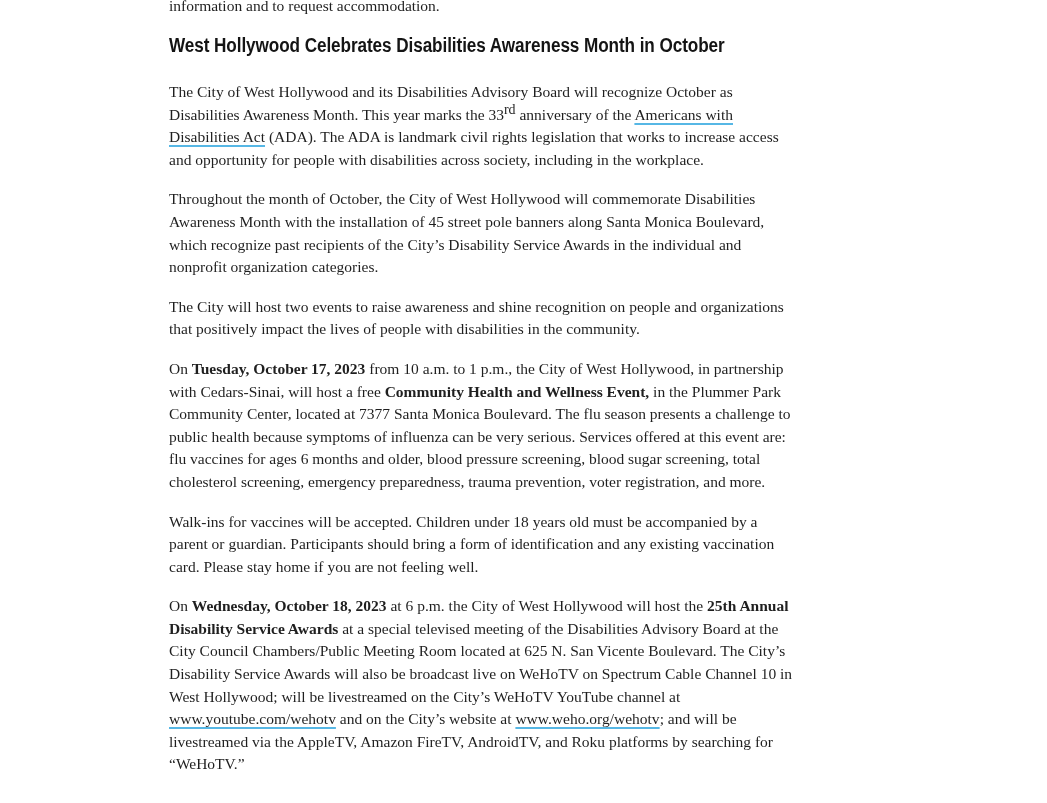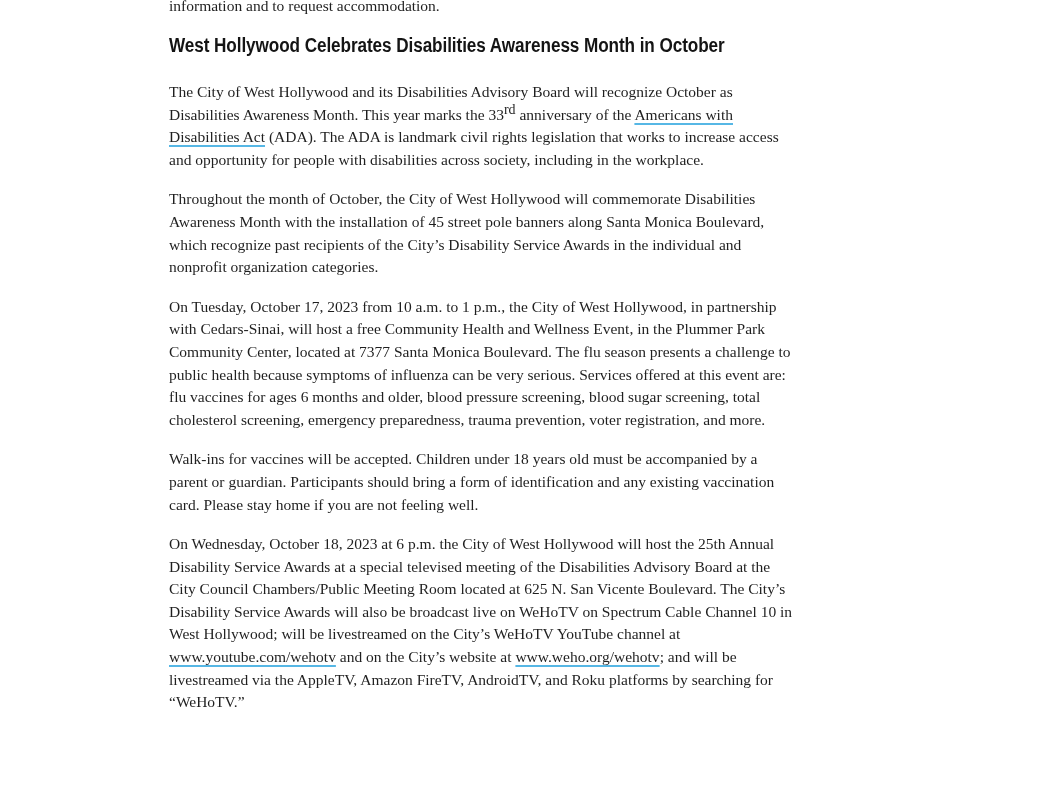--- a/index.html
+++ b/index.html
@@ -41,21 +41,21 @@
     font-size: 19.5px;
     line-height: 23.4px;
     color: #141414;
     margin: 16px 0 24px 0;
     white-space: nowrap;
     transform: scaleX(0.88);
     transform-origin: left center;
     letter-spacing: -0.1px;
   }
   .body-text strong {
-    font-weight: 400;
+    font-weight: 700;
   }
   .body-text sup {
     font-size: 14px;
     line-height: 0;
     vertical-align: super;
   }
   a.link {
     color: inherit;
     text-decoration: underline;
     text-decoration-color: var(--link-underline, #56b7e5);
@@ -67,18 +67,19 @@
 </head>
 <body style="background: rgb(255, 255, 255);">
 
 <div class="page">
   <article class="article">
     <p class="body-text partial-top">information and to request accommodation.</p>
     <h2 class="heading">West Hollywood Celebrates Disabilities Awareness Month in October</h2>
     <div id="paragraphs">
         <p class="body-text"><span>The City of West Hollywood and its Disabilities Advisory Board will recognize October as Disabilities Awareness Month. This year marks the 33</span><sup>rd</sup><span> anniversary of the </span><a href="#" class="link">Americans with Disabilities Act</a><span> (ADA). The ADA is landmark civil rights legislation that works to increase access and opportunity for people with disabilities across society, including in the workplace.</span></p>
         <p class="body-text"><span>Throughout the month of October, the City of West Hollywood will commemorate Disabilities Awareness Month with the installation of 45 street pole banners along Santa Monica Boulevard, which recognize past recipients of the City’s Disability Service Awards in the individual and nonprofit organization categories.</span></p>
+        <p class="body-text"><span>The City will host two events to raise awareness and shine recognition on people and organizations that positively impact the lives of people with disabilities in the community.</span></p>
         <p class="body-text"><span>On </span><strong>Tuesday, October 17, 2023</strong><span> from 10 a.m. to 1 p.m., the City of West Hollywood, in partnership with Cedars-Sinai, will host a free </span><strong>Community Health and Wellness Event,</strong><span> in the Plummer Park Community Center, located at 7377 Santa Monica Boulevard. The flu season presents a challenge to public health because symptoms of influenza can be very serious. Services offered at this event are: flu vaccines for ages 6 months and older, blood pressure screening, blood sugar screening, total cholesterol screening, emergency preparedness, trauma prevention, voter registration, and more.</span></p>
         <p class="body-text"><span>Walk-ins for vaccines will be accepted. Children under 18 years old must be accompanied by a parent or guardian. Participants should bring a form of identification and any existing vaccination card. Please stay home if you are not feeling well.</span></p>
         <p class="body-text"><span>On </span><strong>Wednesday, October 18, 2023</strong><span> at 6 p.m. the City of West Hollywood will host the </span><strong>25th Annual Disability Service Awards</strong><span> at a special televised meeting of the Disabilities Advisory Board at the City Council Chambers/Public Meeting Room located at 625 N. San Vicente Boulevard. The City’s Disability Service Awards will also be broadcast live on WeHoTV on Spectrum Cable Channel 10 in West Hollywood; will be livestreamed on the City’s WeHoTV YouTube channel at </span><a href="#" class="link">www.youtube.com/wehotv</a><span> and on the City’s website at </span><a href="#" class="link">www.weho.org/wehotv</a><span>; and will be livestreamed via the AppleTV, Amazon FireTV, AndroidTV, and Roku platforms by searching for “WeHoTV.”</span></p>
       </div>
   </article>
 </div>
 
 </body></html>

